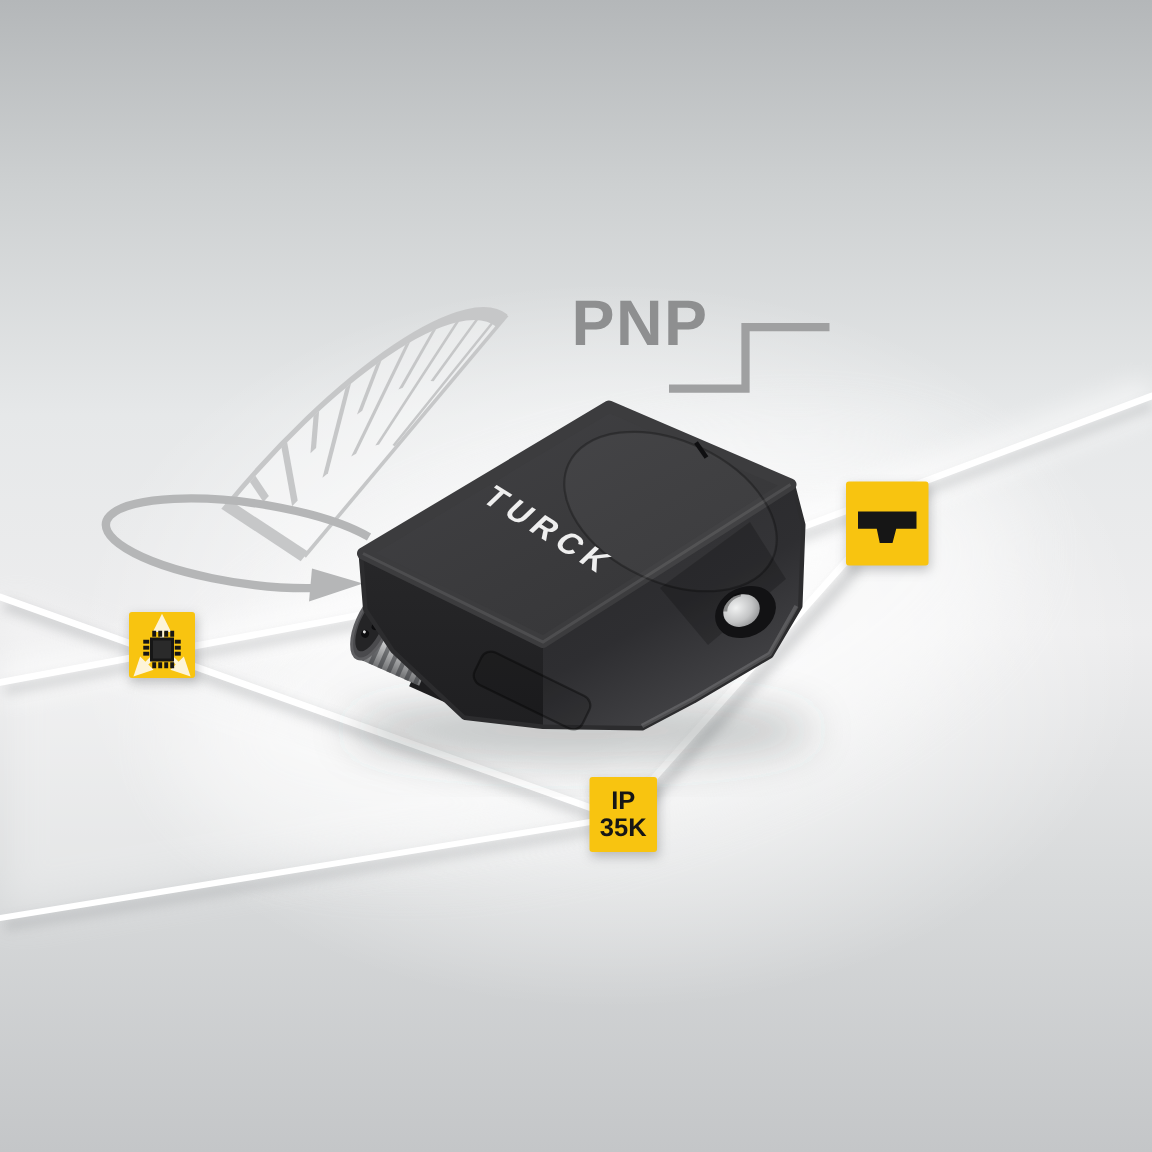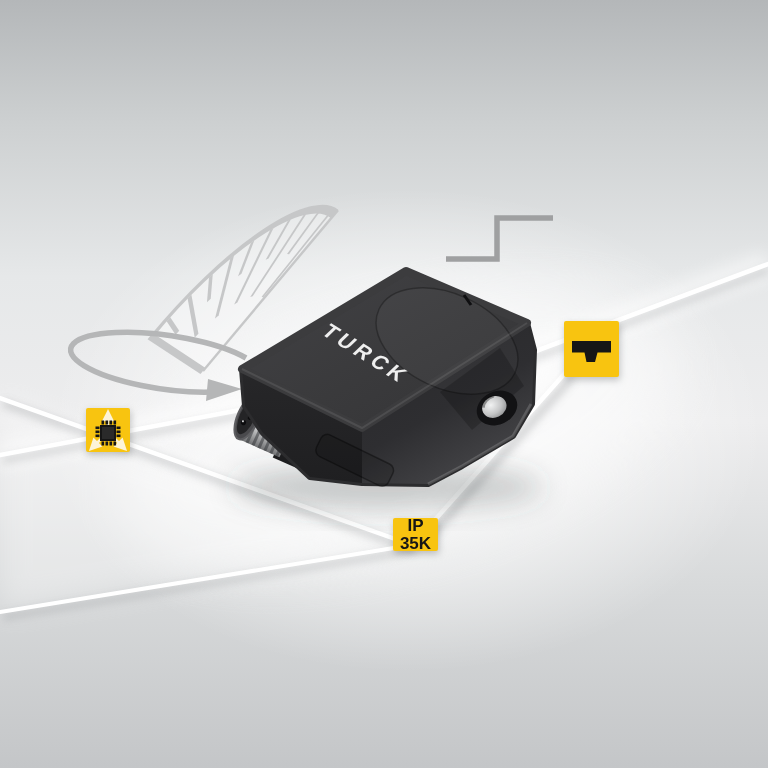--- a/index.html
+++ b/index.html
@@ -13,21 +13,21 @@
   #gfx{position:absolute;left:0;top:0;}
   .badge{
     position:absolute;border-radius:2px;
     box-shadow:1px 3px 7px rgba(90,92,95,0.35);
     display:flex;align-items:center;justify-content:center;flex-direction:column;
   }
   #pnp-label{
     position:absolute;left:381px;top:192px;width:95px;
     font-size:43px;font-weight:bold;letter-spacing:1px;color:#8e8f90;
   }
-  #ip-badge{left:393px;top:518px;width:45px;height:33px;line-height:1.05;}
+  #ip-badge{left:393px;top:518px;width:45px;height:50px;line-height:1.05;}
   #ip-badge .ip-line{font-weight:bold;color:#161616;font-size:17px;text-align:center;}
   #chip-badge{left:86px;top:408px;width:44px;height:44px;}
   #turck-badge{left:564px;top:321px;width:55px;height:56px;}
 </style>
 </head>
 <body>
 
 <div id="stage">
 
   <svg id="gfx" width="768" height="768" viewBox="0 0 768 768">
@@ -170,20 +170,21 @@
         <ellipse cx="495" cy="406" rx="12.5" ry="10.5" fill="url(#metalGrad)"></ellipse>
         <path d="M485,402 A12,10 0 0 1 499,396" stroke="rgba(0,0,0,0.35)" stroke-width="2.5" fill="none"></path>
       </g>
 
       <g transform="translate(332,322) rotate(32) skewX(-14)">
         <text x="0" y="16" font-family="Liberation Sans, DejaVu Sans, sans-serif" font-size="21" font-weight="bold" letter-spacing="4.5" fill="#efefef">TURCK</text>
       </g>
     </g>
   </svg>
 
+  <div id="pnp-label">PNP</div>
 
   <div id="chip-badge" class="badge" style="background:#f8c410;">
     <svg width="44" height="44" viewBox="0 0 44 44">
       <g stroke="#fdf4d8" stroke-width="2.6" fill="#fdf4d8">
         <line x1="22" y1="30" x2="22" y2="10"></line>
           <polygon points="22,4 18,12 26,12"></polygon>
         <line x1="22" y1="24" x2="9" y2="37"></line>
           <polygon points="5,41 8,32 14,38"></polygon>
         <line x1="22" y1="24" x2="35" y2="37"></line>
           <polygon points="39,41 30,38 36,32"></polygon>

